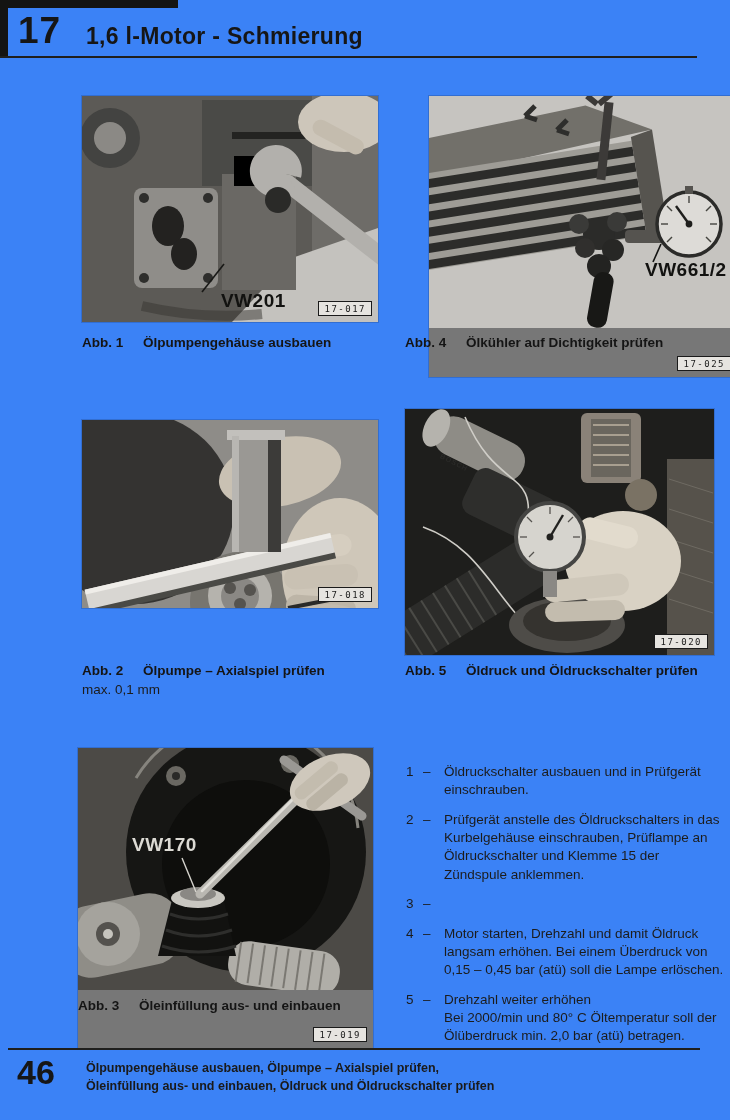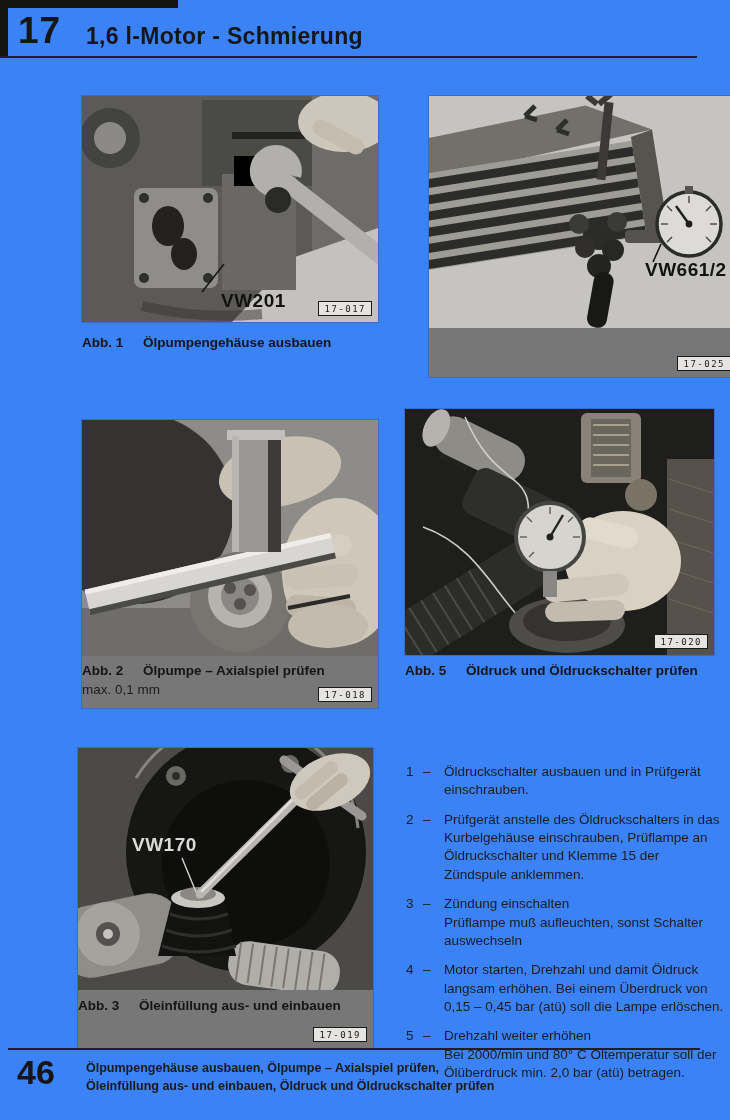--- a/index.html
+++ b/index.html
@@ -14,21 +14,21 @@
   .scan-left{position:absolute;left:0;top:0;width:8px;height:58px;background:#141412;}
   
   .chapter-num{position:absolute;left:18px;top:10px;font-size:37px;font-weight:bold;letter-spacing:1px;color:#161616;}
   .chapter-title{position:absolute;left:86px;top:23px;font-size:23px;font-weight:bold;letter-spacing:.3px;color:#161616;}
   .header-rule{position:absolute;left:0;top:56px;width:697px;height:2px;background:#1f1f1d;}
   
   .figure{position:absolute;overflow:hidden;background:#777;box-shadow:0 0 0 1px rgba(0,0,0,.15);}
   .figure svg{display:block;}
   #fig1{left:82px;top:96px;width:296px;height:226px;}
   #fig4{left:405px;top:96px;width:308px;height:281px;margin-left:24px;}
-  #fig2{left:82px;top:420px;width:296px;height:288px;}
+  #fig2{left:82px;top:420px;width:296px;height:188px;}
   #fig5{left:405px;top:409px;width:309px;height:246px;}
   #fig3{left:78px;top:748px;width:295px;height:300px;}
   .photo-id{
     position:absolute;right:6px;bottom:6px;
     background:#e6e4e0;border:1px solid #1a1a1a;
     font-family:"DejaVu Sans Mono","Liberation Mono",monospace;
     font-size:9px;letter-spacing:1.5px;padding:1px 5px 0 5px;line-height:12px;color:#1a1a1a;
   }
   .tool-label{position:absolute;font-weight:bold;font-size:19px;letter-spacing:.5px;}
   .tool-dark{color:#121210;}
@@ -137,20 +137,24 @@
       <rect x="256" y="90" width="8" height="8" fill="#55534f"></rect>
       <path d="M232,148 L224,166" stroke="#141412" stroke-width="1.6" fill="none"></path>
     </svg>
     <div class="tool-label tool-dark" style="left:216px;top:163px;">VW661/2</div>
     <div class="photo-id">17-025</div>
   </div>
 
   <div class="caption" style="left:82px;top:335px;text-align:right;">
     <span class="abb">Abb. 1</span>
     <span>Ölpumpengehäuse ausbauen</span>
+  </div>
+  <div class="caption" style="left:405px;top:335px;">
+    <span class="abb">Abb. 4</span>
+    <span>Ölkühler auf Dichtigkeit prüfen</span>
   </div>
 
   <div class="figure" id="fig2">
     <svg width="296" height="236" viewBox="0 0 296 236">
       <rect width="296" height="236" fill="#8e8c88"></rect>
       <ellipse cx="52" cy="88" rx="100" ry="96" fill="#343331"></ellipse>
       <rect x="0" y="0" width="70" height="60" fill="#343331"></rect>
       <rect x="0" y="188" width="296" height="48" fill="#6f6d69"></rect>
       <circle cx="158" cy="182" r="50" fill="#77756f"></circle>
       <circle cx="158" cy="176" r="32" fill="#b5b3ad"></circle>
@@ -308,22 +312,20 @@
       <span class="txt">Öldruckschalter ausbauen und in Prüfgerät einschrauben.</span>
     </div>
     <div class="instr">
       <span class="num">2</span>
       <span class="dash">–</span>
       <span class="txt">Prüfgerät anstelle des Öldruckschalters in das Kurbelgehäuse einschrauben, Prüflampe an Öldruckschalter und Klemme 15 der Zündspule anklemmen.</span>
     </div>
     <div class="instr">
       <span class="num">3</span>
       <span class="dash">–</span>
-      <span class="txt">Zündung einschalten
-Prüflampe muß aufleuchten, sonst Schalter auswechseln</span>
     </div>
     <div class="instr">
       <span class="num">4</span>
       <span class="dash">–</span>
       <span class="txt">Motor starten, Drehzahl und damit Öldruck langsam erhöhen. Bei einem Überdruck von 0,15 – 0,45 bar (atü) soll die Lampe erlöschen.</span>
     </div>
     <div class="instr">
       <span class="num">5</span>
       <span class="dash">–</span>
       <span class="txt">Drehzahl weiter erhöhen

